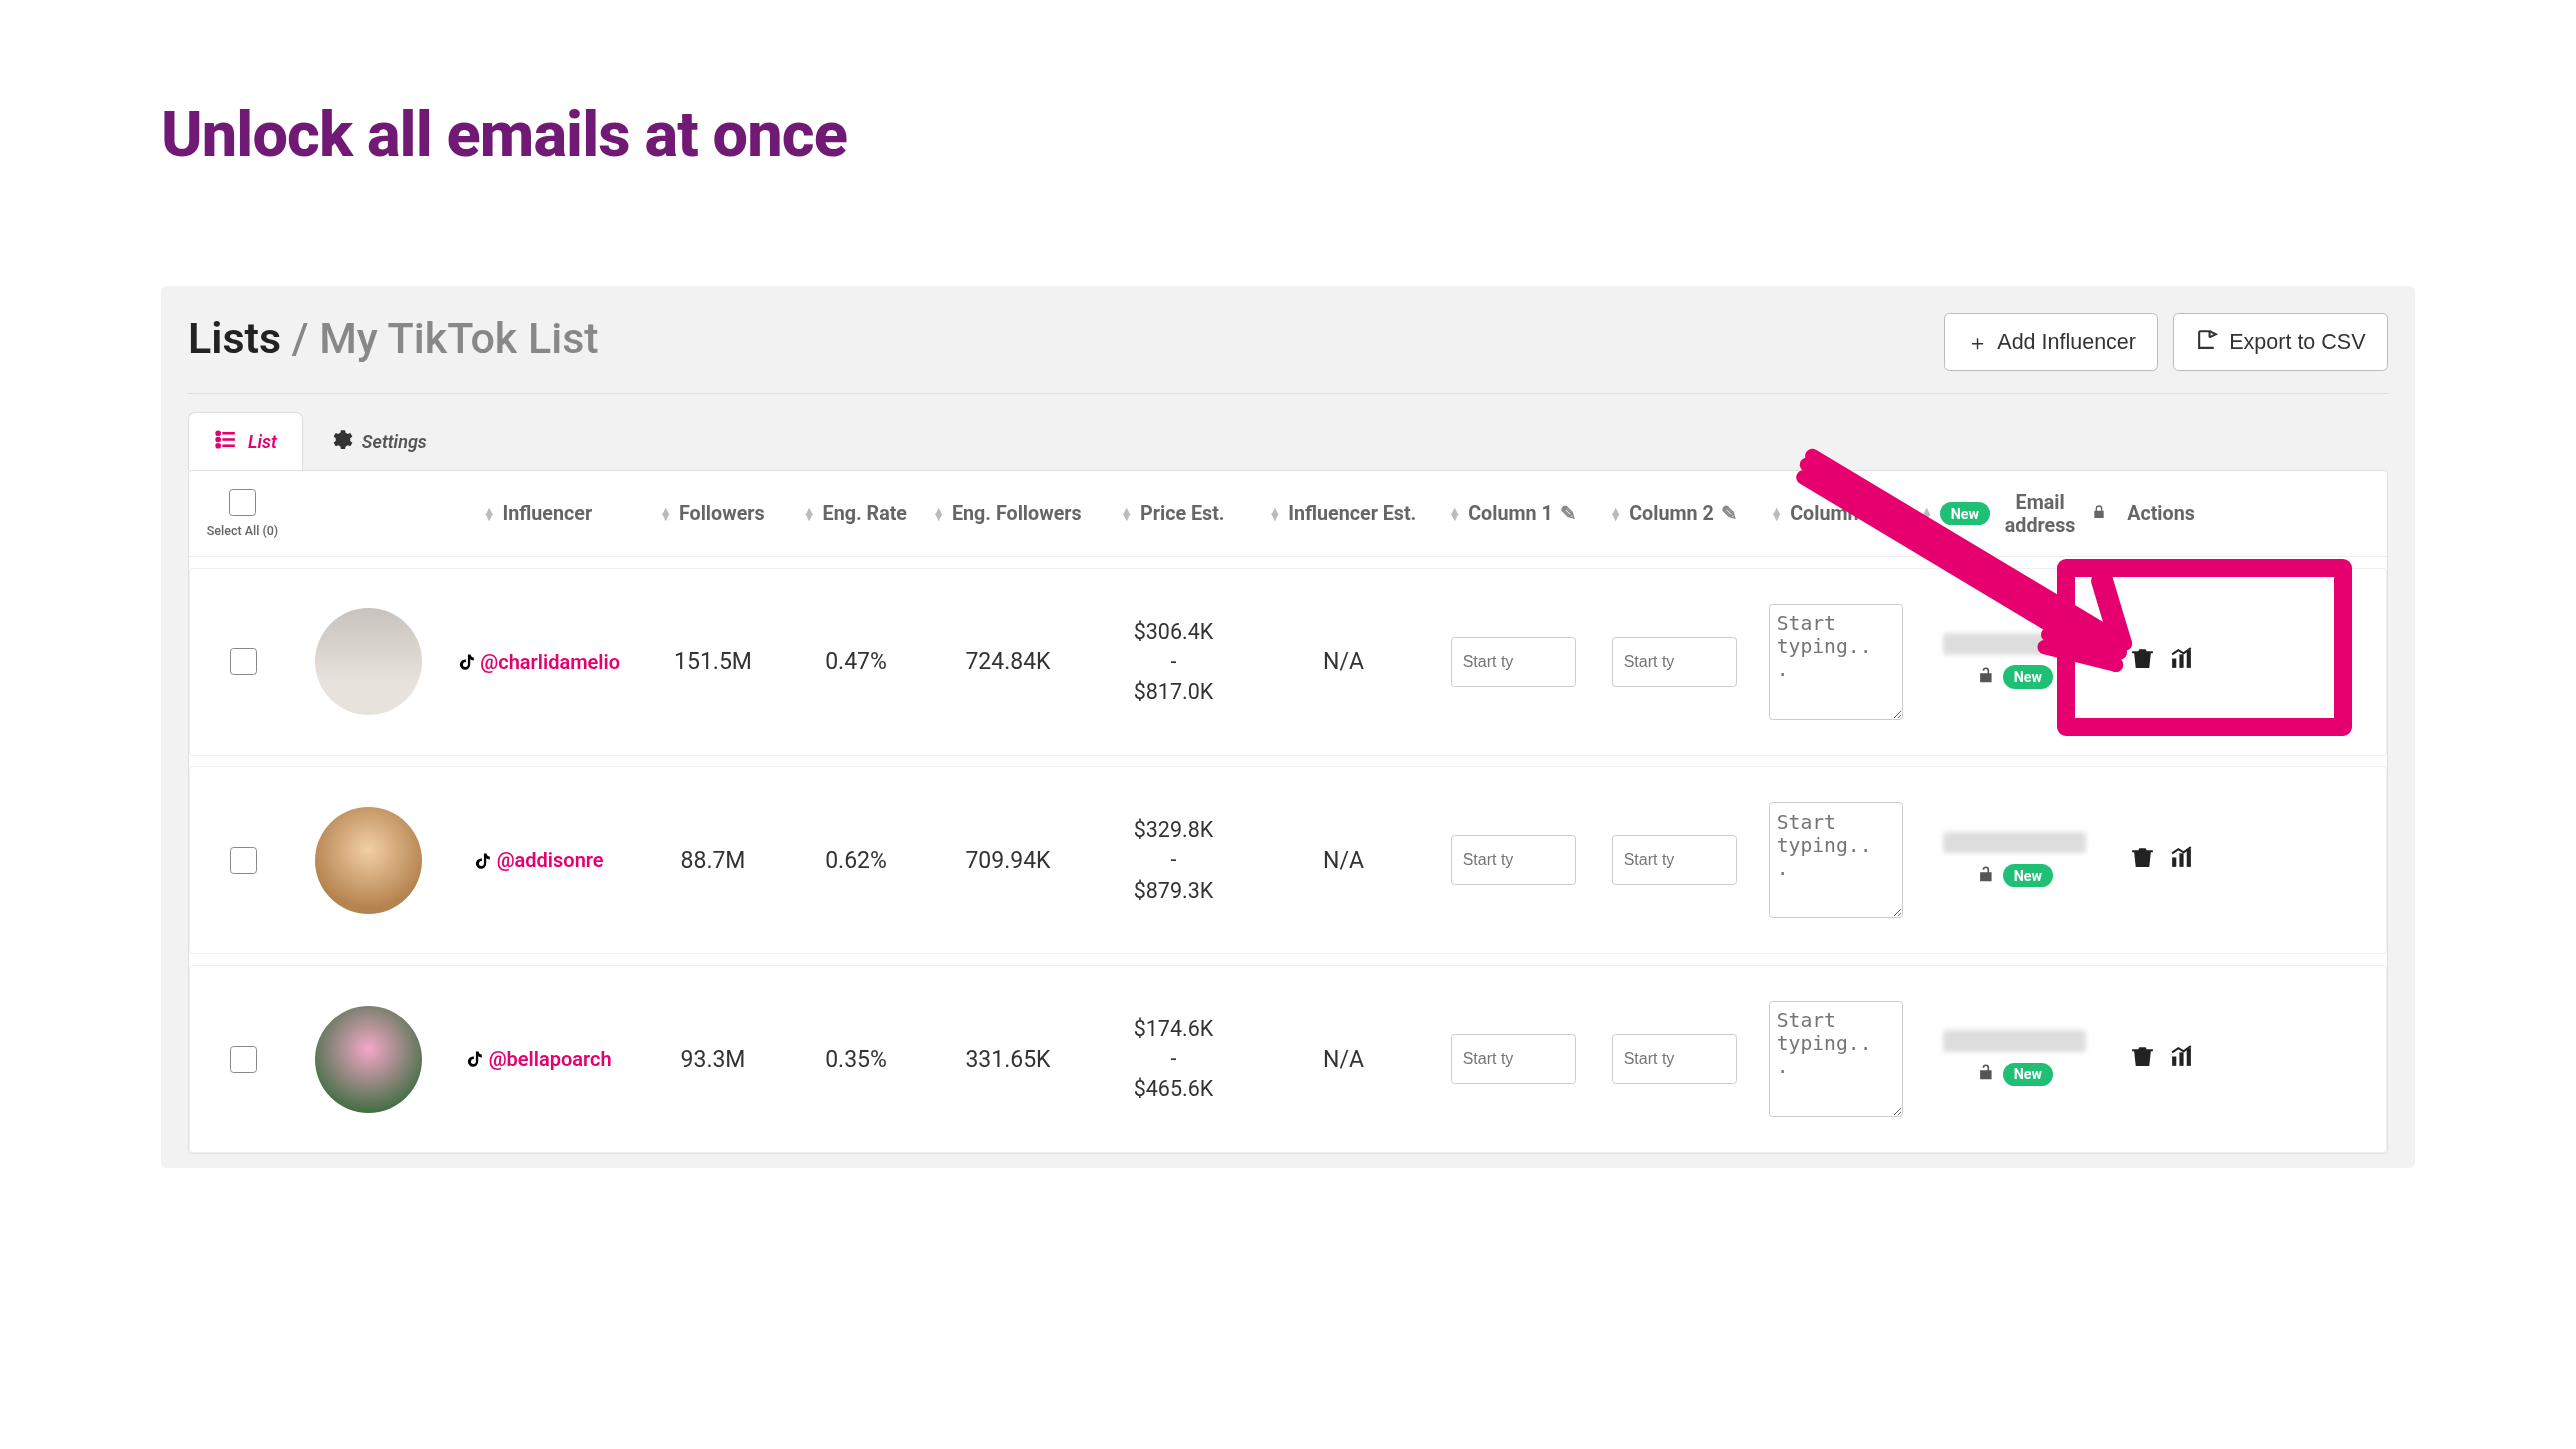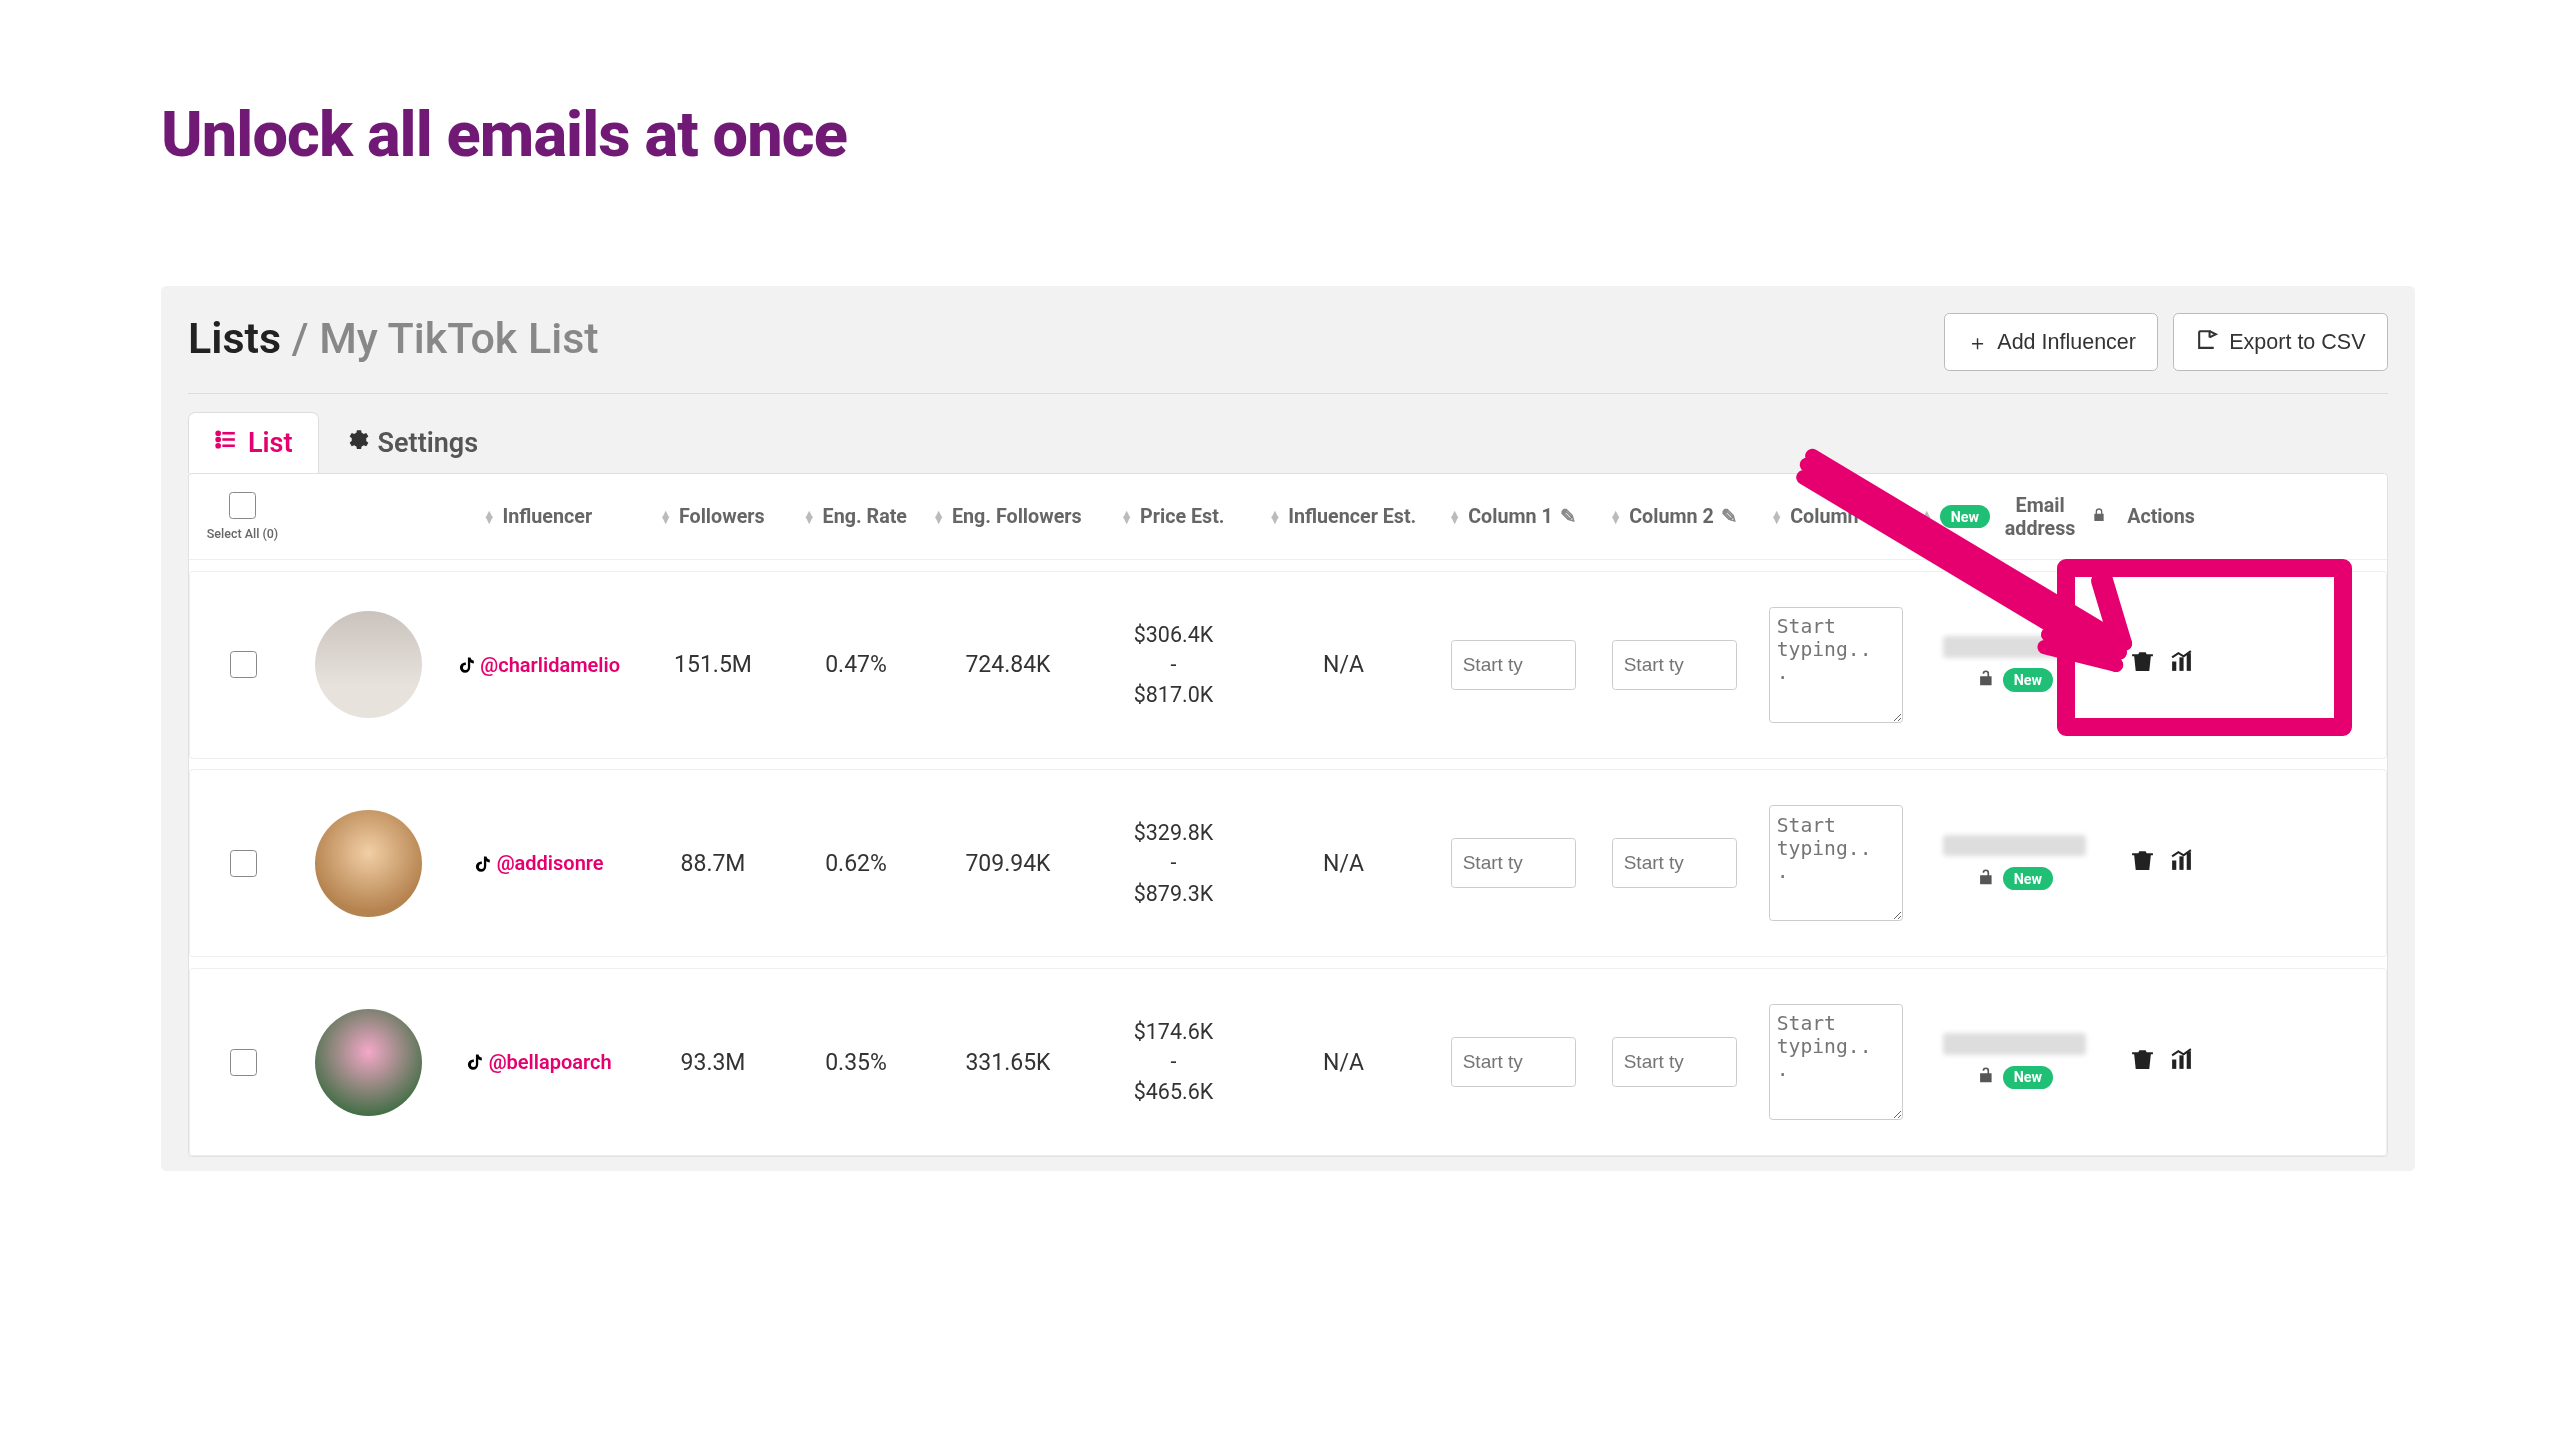--- a/index.html
+++ b/index.html
@@ -56,28 +56,29 @@
     gap: 9px;
     cursor: pointer;
   }
   .tabs {
     display: flex;
     gap: 0;
     align-items: flex-end;
   }
   .tab {
     padding: 14.3px 25px;
-    font-size: 27px;
+    font-size: 18px;
     font-weight: 600;
     color: #555;
     cursor: pointer;
     display: flex;
     align-items: center;
     gap: 9px;
     border-radius: 7.2px 7.2px 0 0;
+    font-style: italic;
   }
   .tab.active {
     background: #fff;
     border: 0.9px solid #ddd;
     border-bottom: none;
     color: #e6006f;
   }
   .table-wrap {
     background: #fff;
     border: 0.9px solid #e0e0e0;
@@ -133,21 +134,21 @@
   .avatar {
     width: 107px; height: 107px; border-radius: 54px; background: #ccc;
     display:flex; align-items:center; justify-content:center; font-size:10.7px; color:#777;
     background-size: cover; background-position:center;
   }
   .handle {
     color: #e6006f; font-weight: 600; font-size: 20px; display:flex; flex-direction:row; align-items:center; gap:3.6px;
   }
   .price-stack { display:flex; flex-direction:column; align-items:center; font-size:21.5px; line-height:1.4;}
   .txtin {
-    width: 125px; height: 50px; border:0.9px solid #ccc; border-radius:3.6px; padding:0 10.7px; font-size:19px; color:#999;
+    width: 125px; height: 50px; border:0.9px solid #ccc; border-radius:3.6px; padding:0 10.7px; font-size:16px; color:#999;
   }
   .txtarea {
     width: 134px; height: 116px; border:0.9px solid #ccc; border-radius:3.6px; padding:7.2px; font-size:19.7px; color:#999;
     resize: both; overflow:auto;
   }
   .email-cell { display:flex; flex-direction:column; align-items:center; gap:9px; }
   .blurred {
     width: 143px; height: 21.5px; background: #ddd; border-radius:3.6px;
     filter: blur(2.7px);
   }

